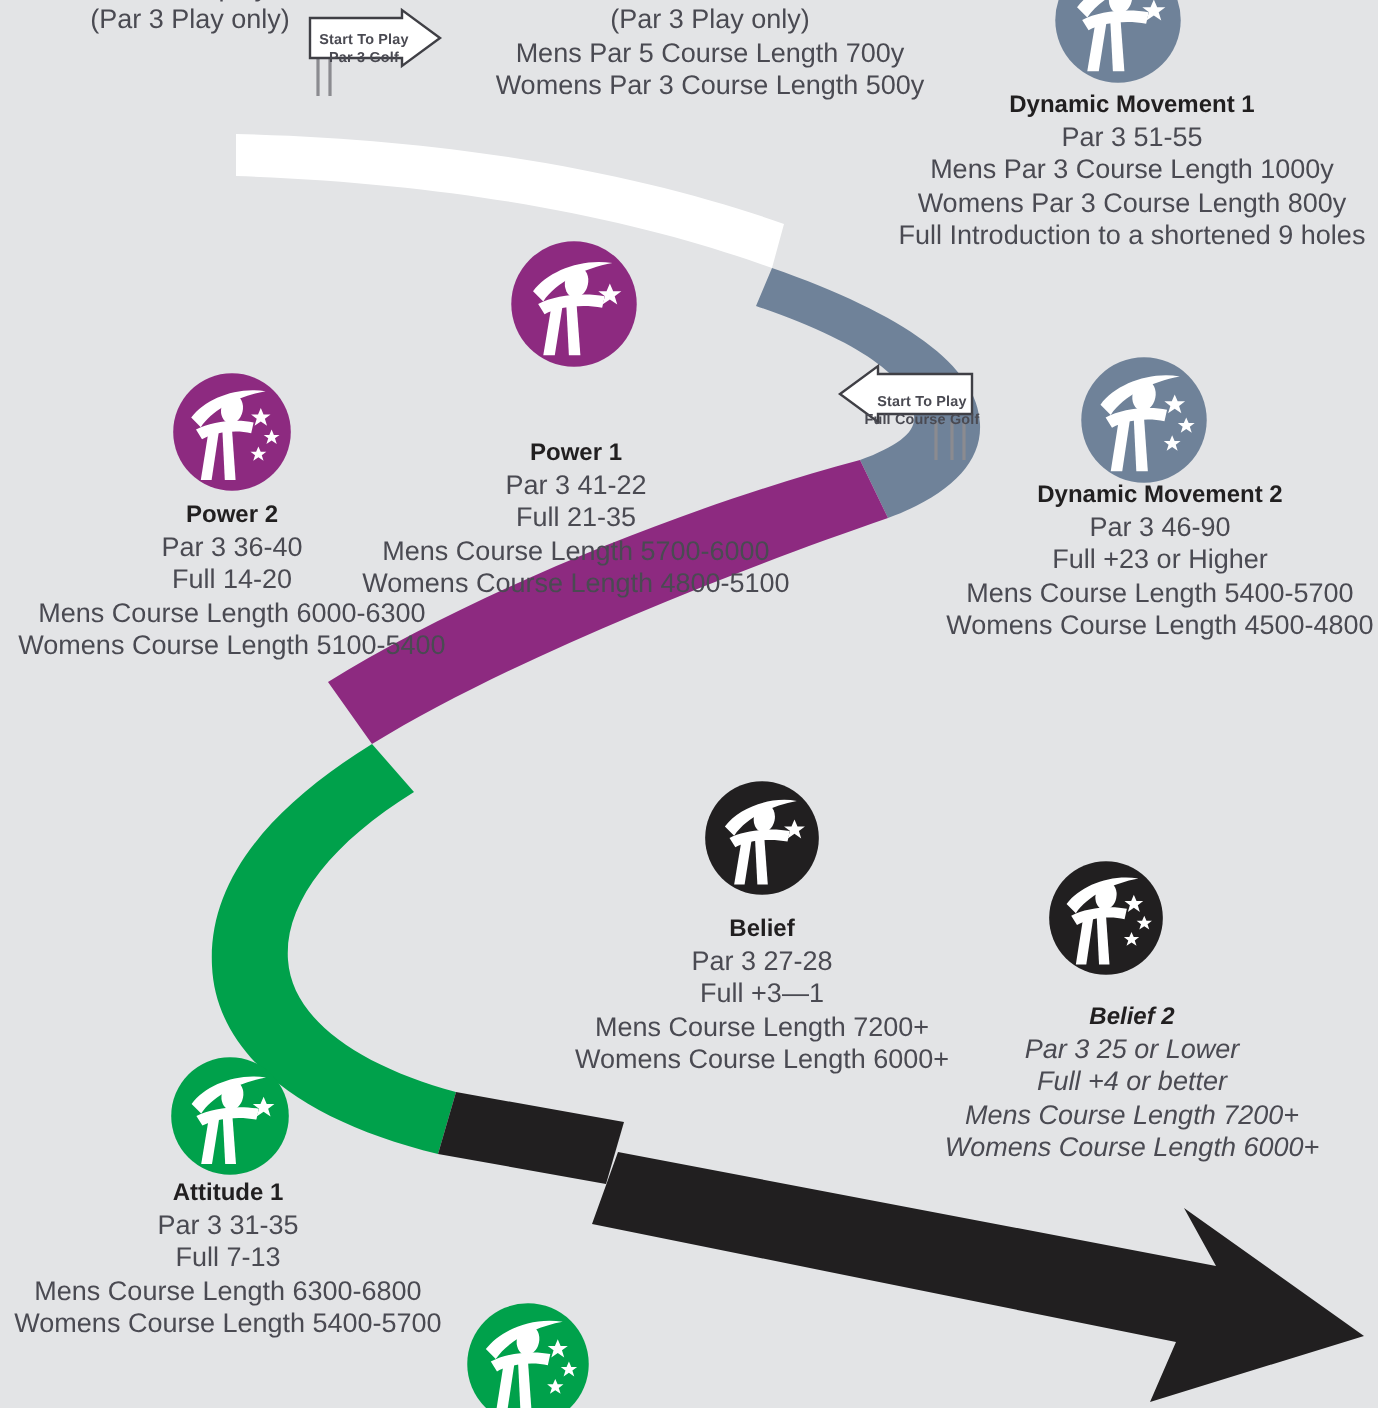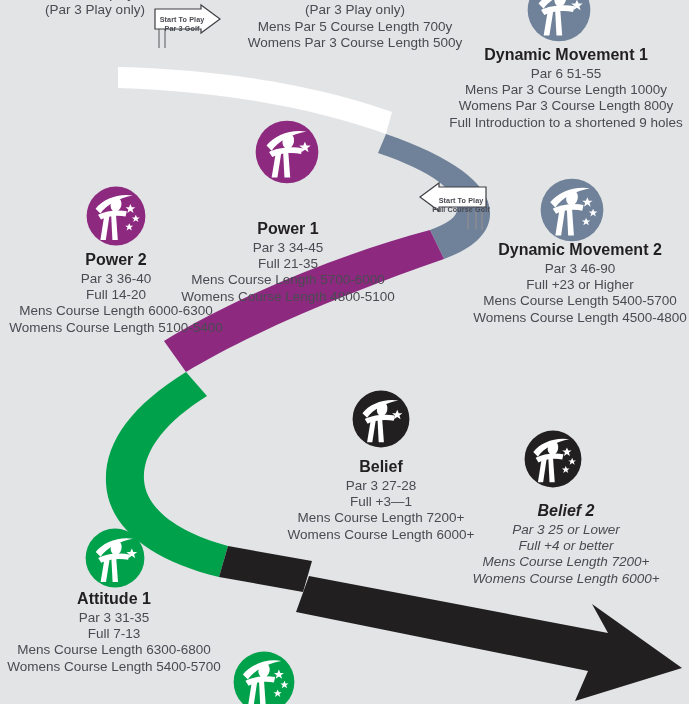--- a/index.html
+++ b/index.html
@@ -9,21 +9,21 @@
     background:#e3e4e6;
     font-family:"Liberation Sans","DejaVu Sans",sans-serif;
     color:#3f3f45;
     overflow:hidden;
     position:relative;
   }
   #stage{position:absolute;left:0;top:0;width:689px;height:704px;overflow:hidden;}
   .ribbon-layer{position:absolute;left:0;top:0;width:689px;height:704px;}
 
   .node{position:absolute;text-align:center;line-height:1.22;}
-  .node .ttl{font-weight:bold;font-size:16px;color:#211f20;display:block;margin-bottom:1px;}
+  .node .ttl{font-weight:bold;font-size:12px;color:#211f20;display:block;margin-bottom:1px;}
   .node .ln{display:block;font-size:13.5px;color:#4a4a52;white-space:nowrap;}
 
   .logo{position:absolute;}
   .logo svg{display:block;}
 
   .sign{position:absolute;text-align:right;}
   .sign .sgtxt{
     position:absolute;left:0;top:0;width:100%;height:100%;
     display:flex;flex-direction:column;align-items:center;justify-content:center;
     font-size:7.2px;font-weight:bold;color:#4a4a52;line-height:1.28;
@@ -202,29 +202,29 @@
 
   <div class="node" style="left:227px;top:-14px;width:256px;">
     <span class="ln">Par 3 56+</span>
     <span class="ln">(Par 3 Play only)</span>
     <span class="ln">Mens Par 5 Course Length 700y</span>
     <span class="ln">Womens Par 3 Course Length 500y</span>
   </div>
 
   <div class="node" style="left:443px;top:45px;width:246px;">
     <span class="ttl">Dynamic Movement 1</span>
-    <span class="ln">Par 6 51-55</span>
+    <span class="ln">Par 3 51-55</span>
     <span class="ln">Mens Par 3 Course Length 1000y</span>
     <span class="ln">Womens Par 3 Course Length 800y</span>
     <span class="ln">Full Introduction to a shortened 9 holes</span>
   </div>
 
   <div class="node" style="left:169px;top:183px;width:238px;margin-top:36px;">
     <span class="ttl">Power 1</span>
-    <span class="ln">Par 3 34-45</span>
+    <span class="ln">Par 3 41-22</span>
     <span class="ln">Full 21-35</span>
     <span class="ln">Mens Course Length 5700-6000</span>
     <span class="ln">Womens Course Length 4800-5100</span>
   </div>
 
   <div class="node" style="left:457px;top:240px;width:246px;">
     <span class="ttl">Dynamic Movement 2</span>
     <span class="ln">Par 3 46-90</span>
     <span class="ln">Full +23 or Higher</span>
     <span class="ln">Mens Course Length 5400-5700</span>

